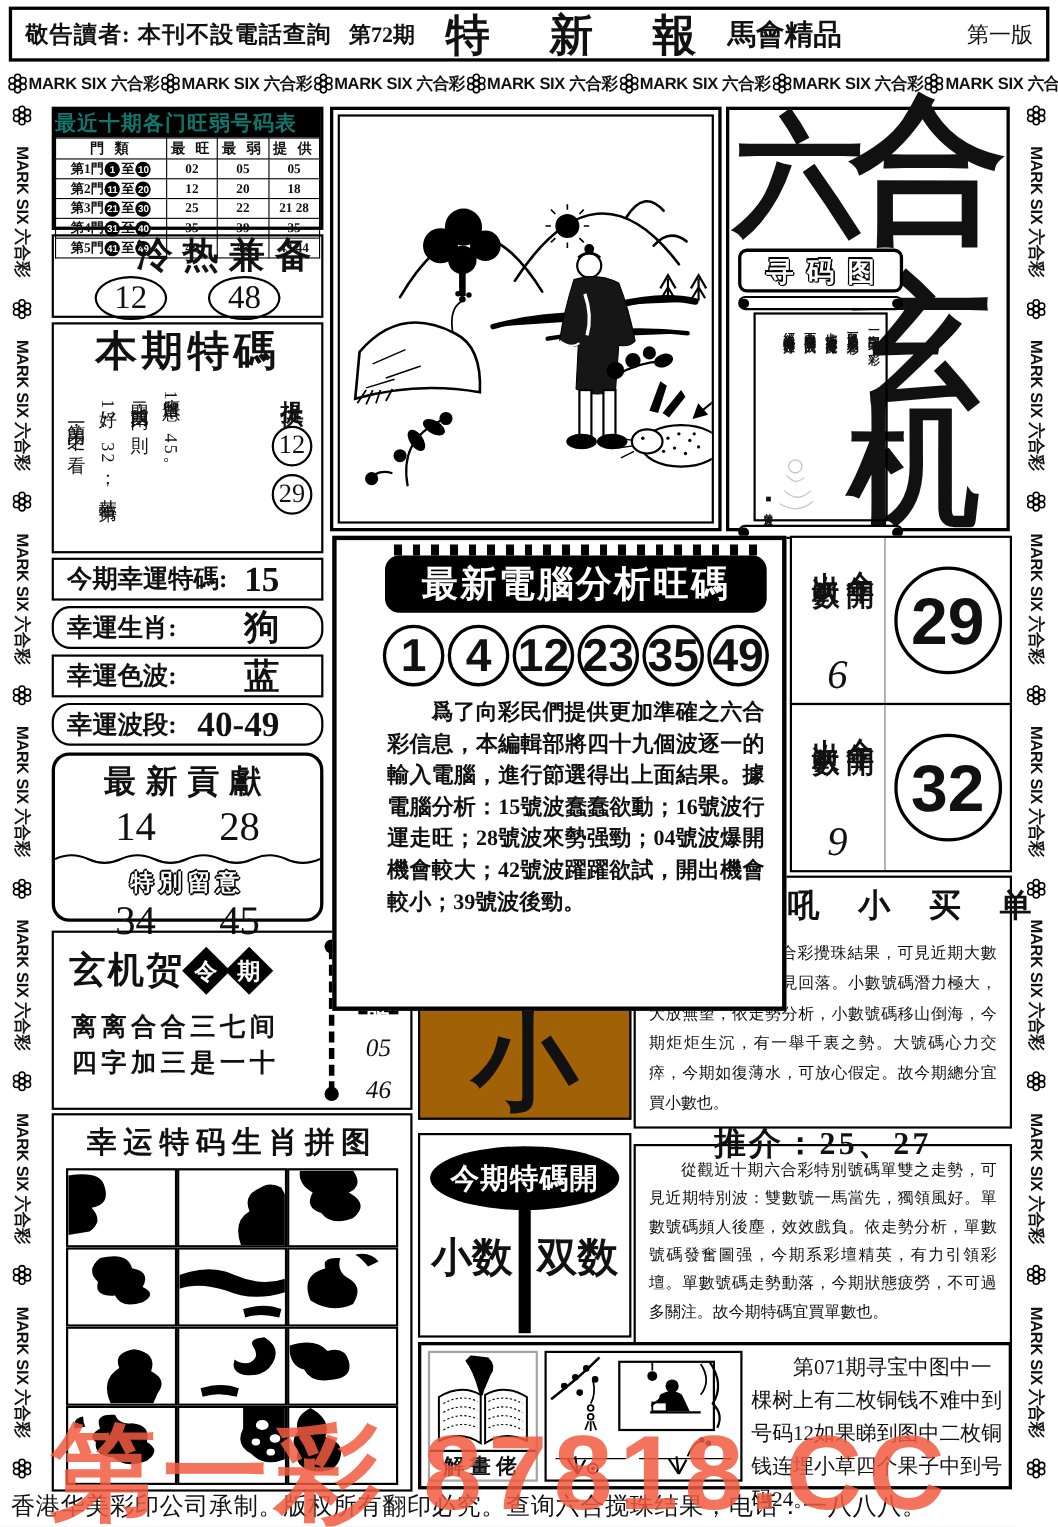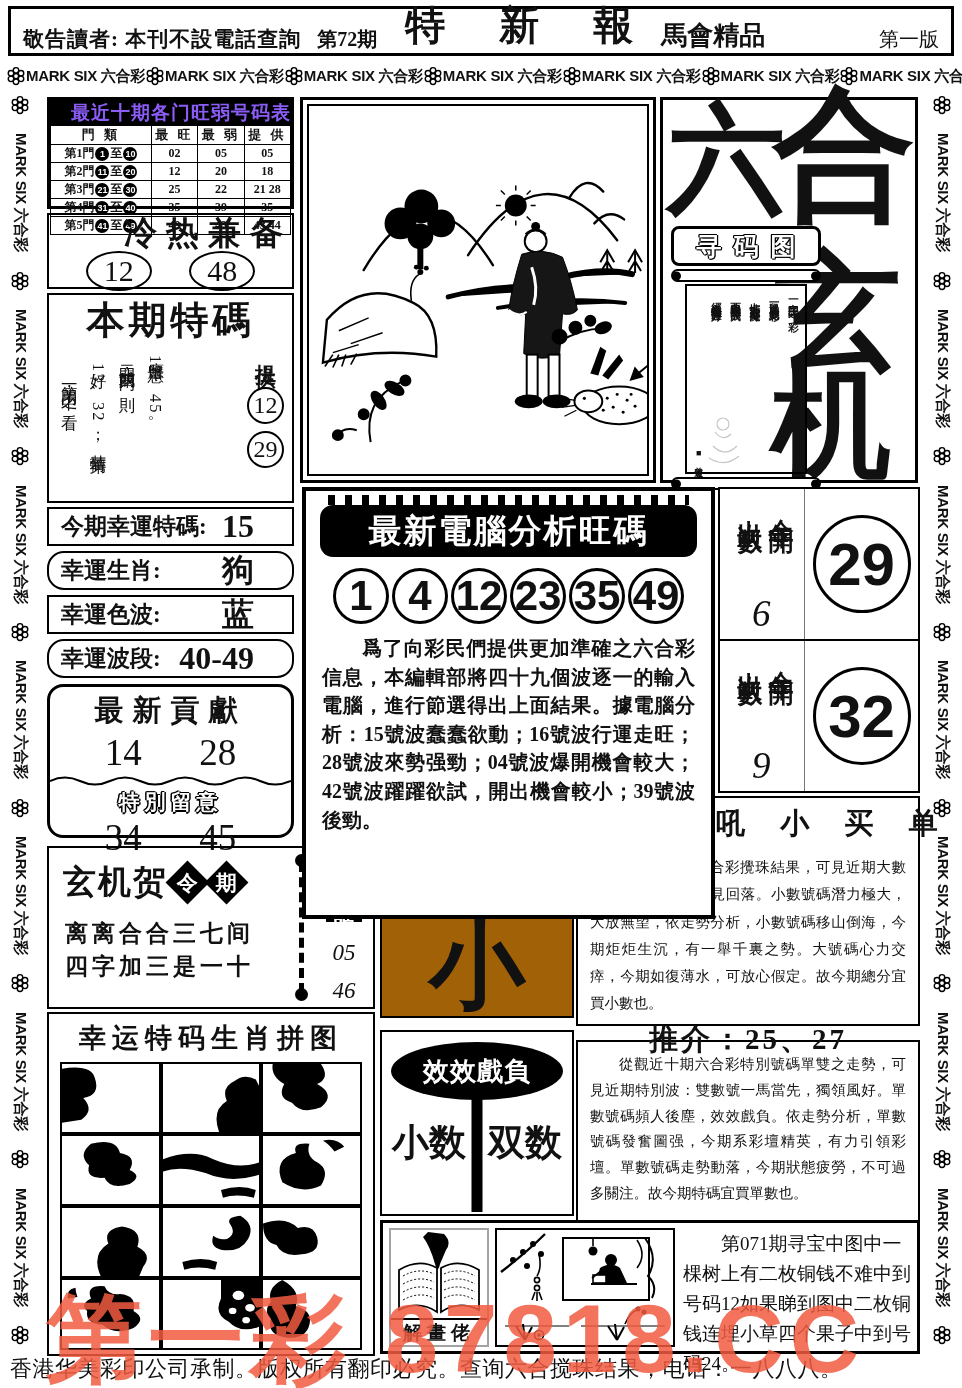--- a/index.html
+++ b/index.html
@@ -3,40 +3,40 @@
 <meta charset="utf-8">
 <style>
   html,body{margin:0;padding:0;background:#e8e8e8;}
   #page{position:relative;width:962px;height:1388px;background:#fff;margin:0 auto;
         font-family:"Liberation Serif",serif;color:#111;overflow:hidden;}
   [data-name]{box-sizing:border-box;}
   svg{display:block;}
 
   
   .header{position:absolute;left:8px;top:6px;width:946px;height:50px;border:3px solid #000;
-          display:flex;align-items:flex-end;padding:0 12px;background:#fff;}
+          display:flex;align-items:center;padding:0 12px;background:#fff;}
   .h-notice{font-size:21px;font-weight:bold;letter-spacing:1px;}
   .h-issue{font-size:20px;font-weight:bold;margin-left:16px;}
   .h-title{font-size:40px;font-weight:bold;letter-spacing:22px;margin-left:28px;white-space:nowrap;}
   .h-brand{font-size:26px;font-weight:bold;margin-left:6px;white-space:nowrap;}
   .h-edition{font-size:20px;margin-left:auto;}
 
   
   .topstrip{position:absolute;left:6px;top:60px;width:950px;height:32px;display:flex;
             align-items:center;justify-content:space-between;}
   .mq{font-family:"Liberation Sans",sans-serif;font-weight:bold;font-size:15px;letter-spacing:-0.3px;white-space:nowrap;}
   .flower{width:20px;height:20px;flex:0 0 auto;}
   .sidestrip{position:absolute;top:95px;width:38px;height:1250px;display:flex;flex-direction:column;
              align-items:center;justify-content:space-between;}
   .sidestrip .mq{writing-mode:vertical-rl;text-orientation:sideways;}
   .sidestrip.left{left:1px;} .sidestrip.right{right:1px;}
 
   
   .hot-table{position:absolute;left:47px;top:97px;width:247px;height:112px;border:3px solid #000;background:#fff;}
-  .hot-title{background:#000;color:#8b5cf6;font-weight:bold;font-size:19px;text-align:right;
+  .hot-title{background:#000;color:#0f766e;font-weight:bold;font-size:19px;text-align:left;
              height:25px;line-height:25px;letter-spacing:1px;font-family:"Liberation Sans",sans-serif;}
   .hot-table table{width:100%;border-collapse:collapse;font-size:12px;font-weight:bold;}
   .hot-table th,.hot-table td{border:1.5px solid #000;text-align:center;height:13px;padding:0;}
   .hot-table th{font-size:13px;letter-spacing:3px;}
   .door{display:flex;align-items:center;justify-content:center;gap:1px;font-weight:bold;}
   .bc{display:inline-block;background:#000;color:#fff;border-radius:50%;width:14px;height:14px;
       line-height:14px;font-size:9px;text-align:center;font-family:"Liberation Sans",sans-serif;}
 
   .coldhot{position:absolute;left:47px;top:213px;width:247px;height:76px;border:2.5px solid #000;}
   .ch-title{font-size:33px;font-weight:bold;text-align:right;letter-spacing:9px;line-height:36px;}
@@ -110,21 +110,21 @@
           width:9px;height:9px;background:#000;border-radius:50%;}
   .roller::before{left:-1px;} .roller::after{right:-1px;}
   .scrollbody{border:2px solid #000;margin:2px 14px;height:190px;padding:8px 4px;position:relative;
           display:flex;flex-direction:row-reverse;justify-content:flex-start;gap:3px;}
   .scol{writing-mode:vertical-rl;font-size:10.5px;letter-spacing:1.5px;line-height:1.55;font-weight:bold;}
   .scol:last-child{align-self:flex-end;height:auto;font-size:9px;}
   .scroll-sketch{position:absolute;left:6px;bottom:4px;opacity:.55;}
 
   
   .analysis{position:absolute;left:302px;top:487px;width:413px;height:432px;border:4px solid #000;
-            background:#fff;z-index:5;}
+            background:#fff;z-index:5;padding-left:30px;}
   .banner{position:relative;margin:14px 14px 0;background:#000;color:#fff;border-radius:13px;height:52px;
           line-height:52px;text-align:center;font-size:33px;font-weight:bold;letter-spacing:2px;
           font-family:"Liberation Sans",sans-serif;}
   .banner::before{content:"";position:absolute;left:8px;right:8px;top:-10px;height:10px;
           background:repeating-linear-gradient(90deg,#000 0 7px,transparent 7px 17px);}
   .acircles{display:flex;justify-content:center;gap:3px;margin-top:11px;}
   .acirc{width:56px;height:56px;border:3px solid #000;border-radius:50%;display:flex;align-items:center;
          justify-content:center;font-size:42px;font-weight:600;font-family:"Liberation Sans",sans-serif;}
   .a-body{margin:10px 16px 0;font-size:20px;line-height:1.43;text-align:justify;text-indent:2em;font-weight:600;}
 
@@ -894,21 +894,21 @@
     <div class="bs-body" data-name="buy-small-body">查看近十期六合彩攪珠結果，可見近期大數號碼力不從收，稍見回落。小數號碼潛力極大，大放無望，依走勢分析，小數號碼移山倒海，今期炬炬生沉，有一舉千裏之勢。大號碼心力交瘁，今期如復薄水，可放心假定。故今期總分宜買小數也。</div>
     <div class="bs-rec" data-name="buy-small-recommend">推介：25、27</div>
   </div>
 
   <div class="totalopen" data-name="total-open-box">
     <div class="blk-ellipse" data-name="total-open-title">今期總分開</div>
     <div class="to-result" data-name="total-open-result">小</div>
   </div>
 
   <div class="specialopen" data-name="special-open-box">
-    <div class="blk-ellipse" data-name="special-open-title">效效戲負</div>
+    <div class="blk-ellipse" data-name="special-open-title">今期特碼開</div>
     <div class="so-bar" data-name="divider-bar"></div>
     <span class="so-left" data-name="special-open-left">小数</span>
     <span class="so-right" data-name="special-open-right">双数</span>
   </div>
 
   <div class="oddeven" data-name="odd-even-box">
     <div class="oe-body" data-name="odd-even-body">從觀近十期六合彩特別號碼單雙之走勢，可見近期特別波：雙數號一馬當先，獨領風好。單數號碼頻人後塵，效效戲負。依走勢分析，單數號碼發奮圖强，今期系彩壇精英，有力引領彩壇。單數號碼走勢動落，今期狀態疲勞，不可過多關注。故今期特碼宜買單數也。</div>
   </div>
 
   <div class="bottomstrip" data-name="bottom-strip">

